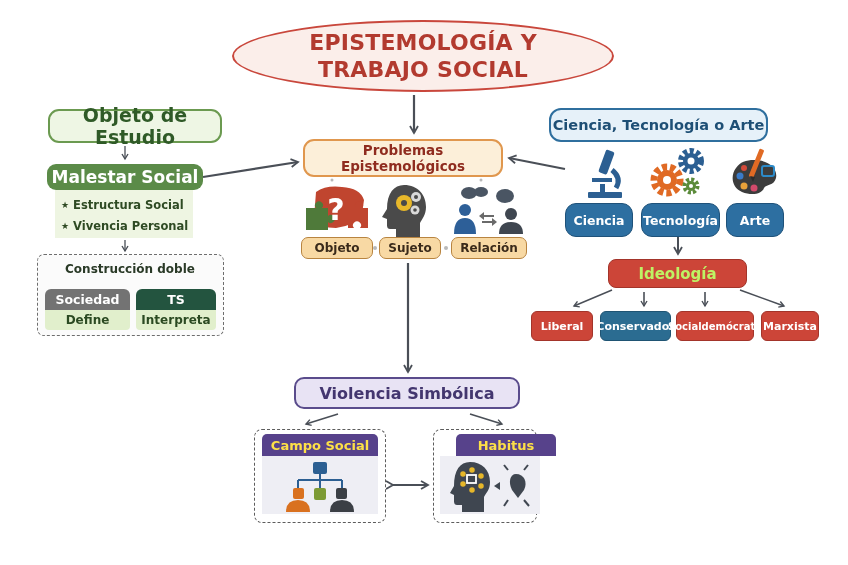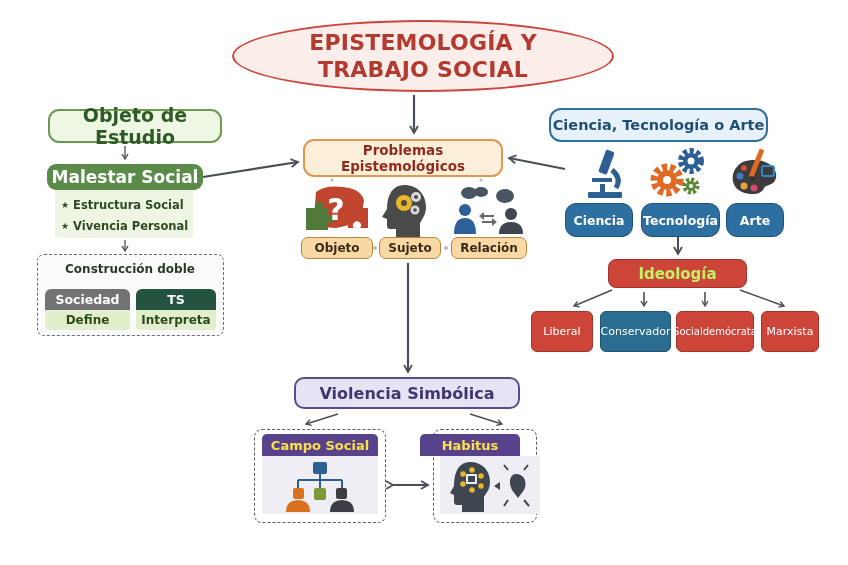--- a/index.html
+++ b/index.html
@@ -78,41 +78,41 @@
   #b-ciencia { left: 565px; top: 203px; width: 68px; }
   #b-tecno { left: 641px; top: 203px; width: 79px; }
   #b-arte { left: 726px; top: 203px; width: 58px; }
 
   #ideologia {
     left: 608px; top: 259px; width: 139px; height: 29px;
     border-radius: 8px; background: #cc4538; border: 1.6px solid #a3342a;
     color: #bef264; font-weight: bold; font-size: 15px;
   }
   .pill-r {
-    height: 41px; border-radius: 6px; background: #cc4538; border: 1.5px solid #a3342a;
-    color: #fff; font-weight: normal; font-size: 11px;
+    height: 30px; border-radius: 6px; background: #cc4538; border: 1.5px solid #a3342a;
+    color: #fff; font-weight: bold; font-size: 11px;
   }
   #i-liberal { left: 531px; top: 311px; width: 62px; }
   #i-conservador { left: 600px; top: 311px; width: 71px; background: #2b6c91; border-color: #1f5473; }
   #i-socialdem { left: 676px; top: 311px; width: 78px; font-size: 10px; }
   #i-marxista { left: 761px; top: 311px; width: 58px; }
 
   
   #violencia {
     left: 294px; top: 377px; width: 226px; height: 32px;
     border: 2.3px solid #5a4c8c; border-radius: 10px; background: #e8e3f4;
     color: #43366f; font-weight: bold; font-size: 16px;
   }
   .dash-box { border: 1.6px dashed #5c5c5c; border-radius: 8px; background: #ffffff; }
   #campo-box { left: 254px; top: 429px; width: 132px; height: 94px; }
   #habitus-box { left: 433px; top: 429px; width: 104px; height: 94px; }
   .purple-head { color: #fde047; font-weight: bold; font-size: 13px; background: #57428b; border-radius: 5px 5px 0 0; }
   #campo-head { left: 262px; top: 434px; width: 116px; height: 22px; }
   #campo-body { left: 262px; top: 456px; width: 116px; height: 58px; background: #eeeef4; }
-  #habitus-head { left: 420px; top: 434px; width: 100px; height: 22px; }
+  #habitus-head { left: 456px; top: 434px; width: 100px; height: 22px; }
   #habitus-body { left: 440px; top: 456px; width: 100px; height: 58px; background: #eeeef4; }
 
   .icon-wrap { position: absolute; }
 </style>
 </head>
 <body>
 
 <svg class="connectors" viewBox="0 0 848 565">
   <defs>
     <marker id="ah" markerWidth="10" markerHeight="10" refX="8" refY="5" orient="auto" markerUnits="userSpaceOnUse">

